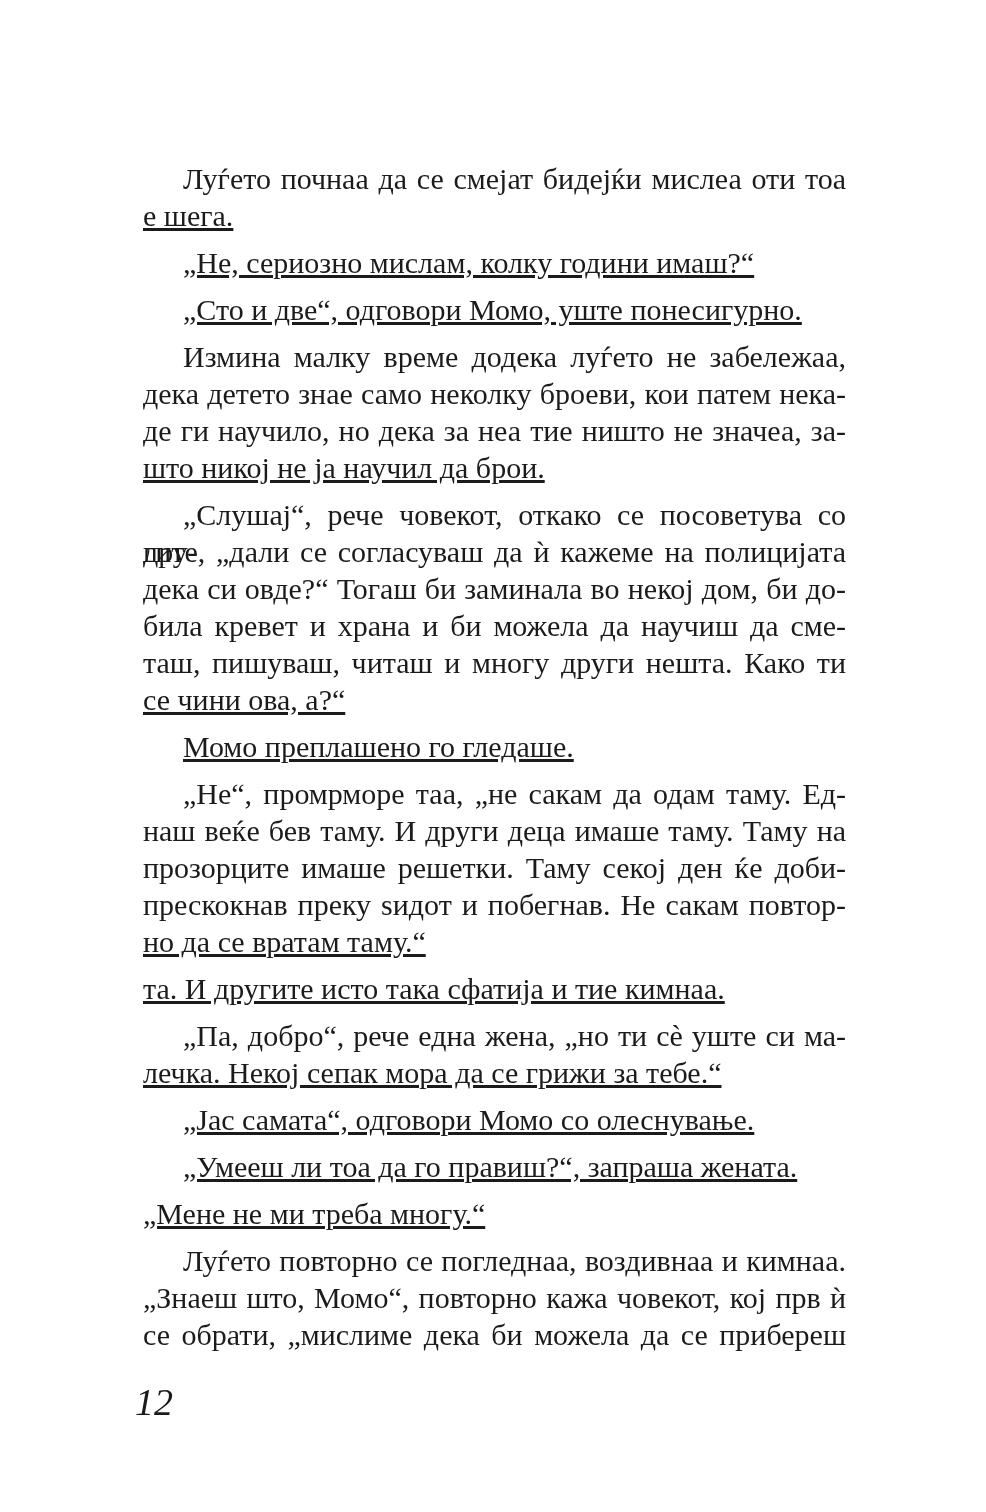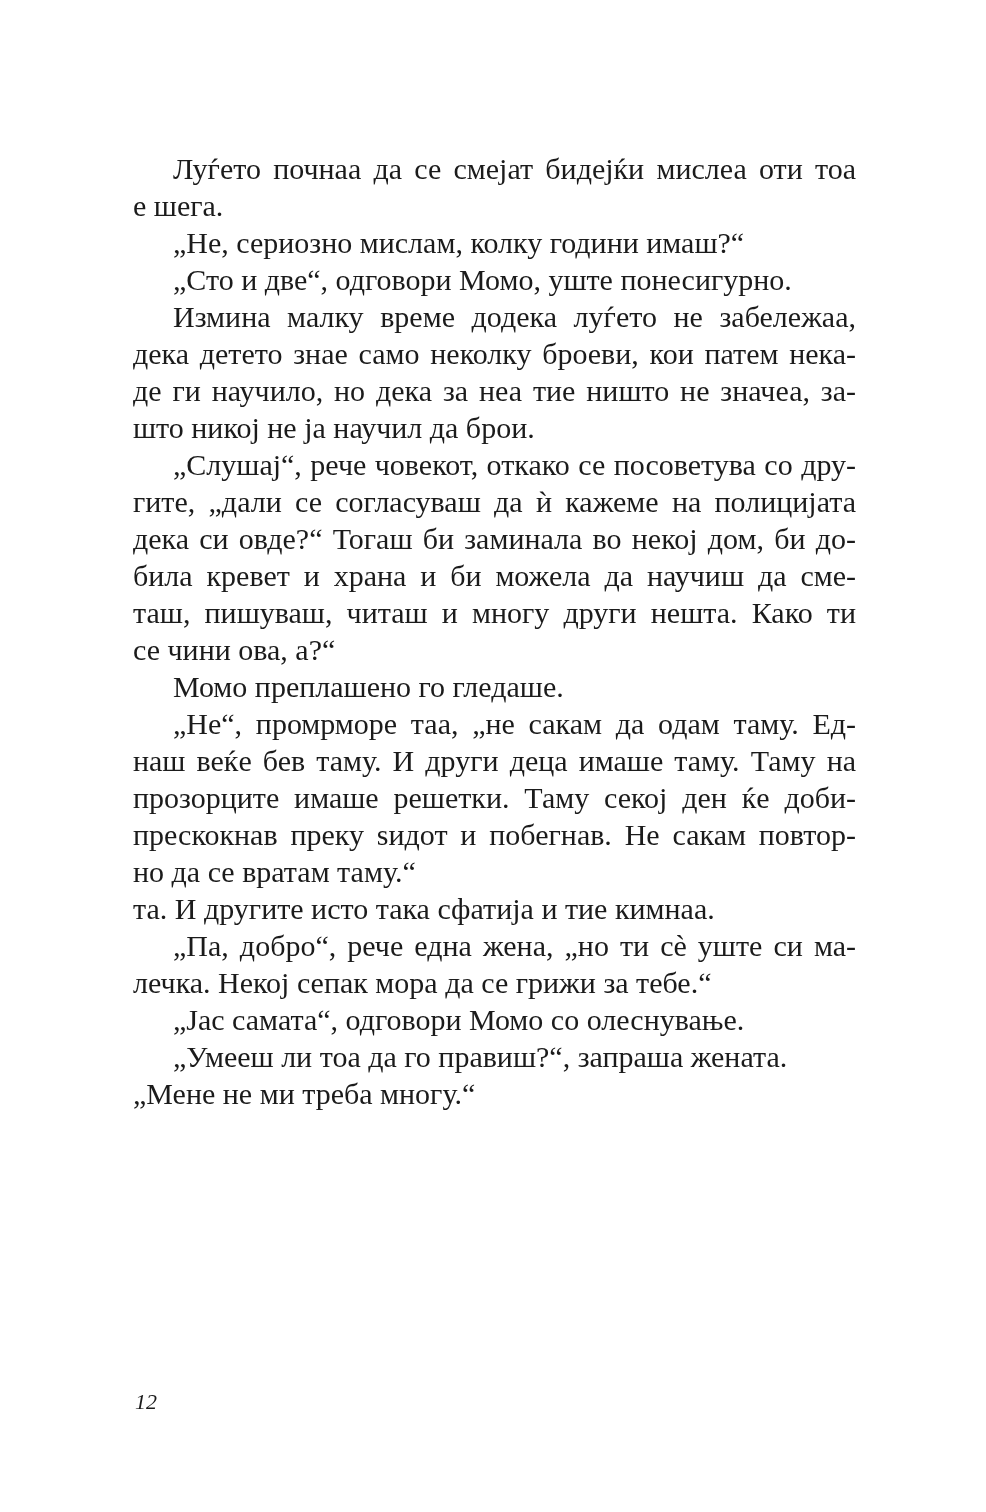--- a/index.html
+++ b/index.html
@@ -17,41 +17,42 @@
   }
   .text-block {
     position: absolute;
     left: 133px;
     top: 150px;
     width: 723px;
     font-size: 30px;
     line-height: 37px;
   }
   .paragraph {
-    margin: 0;
+    margin: 10px;
     padding: 0;
   }
   .text-line {
     text-align: justify;
     text-align-last: justify;
     white-space: normal;
     height: 37px;
   }
   .text-line.first {
     text-indent: 40px;
   }
   .text-line.last {
     text-align: center;
     text-align-last: left;
+    text-decoration: underline;
   }
   .page-number {
     position: absolute;
     left: 135px;
     top: 1384px;
-    font-size: 22px;
+    font-size: 38px;
     font-style: italic;
     line-height: 36px;
   }
 </style>
 </head>
 <body style="background: rgb(255, 255, 255); color: rgb(27, 27, 27);">
 
 <div class="text-block">
     <div class="paragraph">
       <div class="text-line first">Луѓето почнаа да се смејат бидејќи мислеа оти тоа</div>
@@ -96,15 +97,20 @@
     </div>
     <div class="paragraph">
       <div class="text-line first last">„Јас самата“, одговори Момо со олеснување.</div>
     </div>
     <div class="paragraph">
       <div class="text-line first last">„Умееш ли тоа да го правиш?“, запраша жената.</div>
     </div>
     <div class="paragraph">
       <div class="text-line last">„Мене не ми треба многу.“</div>
     </div>
+    <div class="paragraph">
+      <div class="text-line first">Луѓето повторно се погледнаа, воздивнаа и кимнаа.</div>
+      <div class="text-line">„Знаеш што, Момо“, повторно кажа човекот, кој прв ѝ</div>
+      <div class="text-line">се обрати, „мислиме дека би можела да се прибереш</div>
+    </div>
   </div>
 
 <div class="page-number">12</div>
 
 </body></html>

